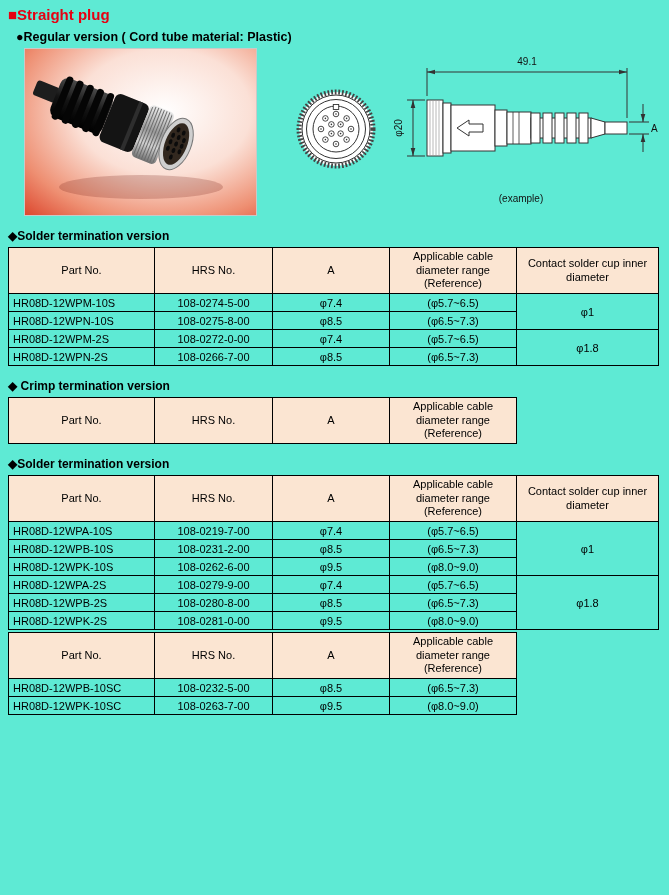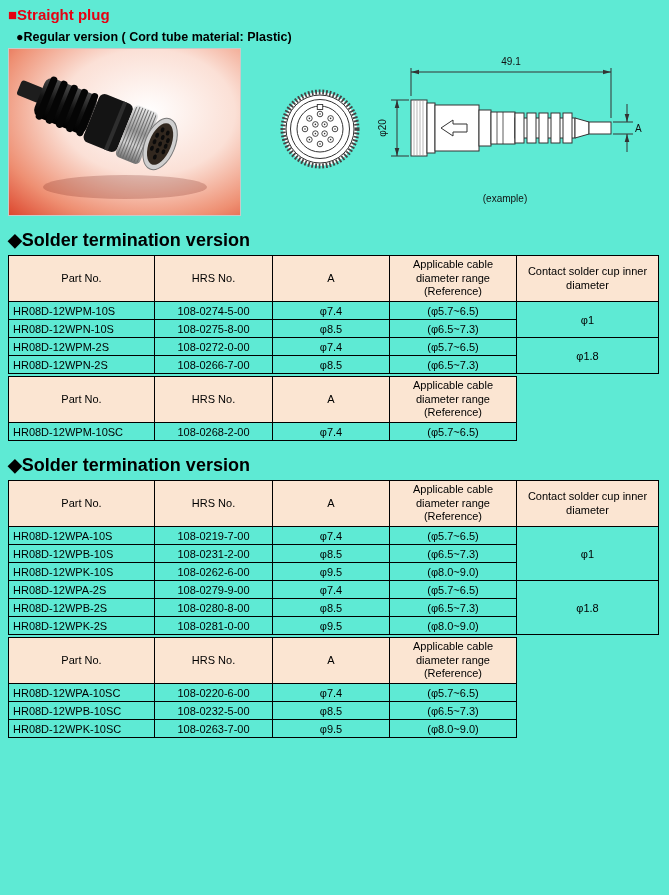--- a/index.html
+++ b/index.html
@@ -5,22 +5,22 @@
   * { box-sizing: border-box; }
   html,body { margin:0; padding:0; background:#ffffff; }
   .page {
     position:relative; width:669px; height:895px; overflow:hidden;
     padding:4px 8px 0 8px; background:#5eead4;
     font-family:"Liberation Sans", sans-serif; color:#000;
   }
   .title { color:#e60012; font-weight:bold; font-size:15px; margin:2px 0 7px 0; }
   .h2 { font-weight:bold; font-size:12.5px; margin:0 0 4px 8px; }
   .h2.gap { margin-top:16px; }
-  .h3 { font-weight:bold; font-size:18px; margin:13px 0 4px 0; }
-  .figures { display:flex; align-items:flex-start; margin:2px 0 4px 0; }
+  .h3 { font-weight:bold; font-size:12px; margin:13px 0 4px 0; }
+  .figures { display:flex; align-items:flex-start; margin:2px 0 4px 16px; }
   .photo { width:233px; height:168px; border:1px solid #c9c9c9; flex:0 0 auto; overflow:hidden; }
   .front { margin:36px 0 0 34px; flex:0 0 auto; }
   .dimwrap { margin:2px 0 0 10px; flex:0 0 auto; }
   svg text { font-family:"Liberation Sans", sans-serif; }
 
   table.tbl { border-collapse:collapse; table-layout:fixed; font-size:11px; margin-top:2px; }
   .w5 { width:650px; }
   .w4 { width:508px; }
   .tbl th, .tbl td { border:1px solid #000; padding:1px 4px; overflow:hidden; }
   .tbl th { background:#fbe5d2; font-weight:normal; text-align:center; vertical-align:middle; height:46px; line-height:1.25; }
@@ -225,36 +225,31 @@
         </tr>
         <tr>
           <td class="c0">HR08D-12WPN-2S</td>
           <td class="c1">108-0266-7-00</td>
           <td class="c2">φ8.5</td>
           <td class="c3">(φ6.5~7.3)</td>
         </tr>
       </tbody>
     </table>
 
+  <div class="h3">◆ Crimp termination version</div>
   <table class="tbl w4">
       <thead>
         <tr>
           <th class="c0">Part No.</th>
           <th class="c1">HRS No.</th>
           <th class="c2">A</th>
           <th class="c3">Applicable cable diameter range (Reference)</th>
         </tr>
       </thead>
       <tbody>
-        <tr>
-          <td class="c0">HR08D-12WPM-10SC</td>
-          <td class="c1">108-0268-2-00</td>
-          <td class="c2">φ7.4</td>
-          <td class="c3">(φ5.7~6.5)</td>
-        </tr>
       </tbody>
     </table>
 
 
   <div class="h3">◆Solder termination version</div>
   <table class="tbl w5">
       <thead>
         <tr>
           <th class="c0">Part No.</th>
           <th class="c1">HRS No.</th>
@@ -309,26 +304,20 @@
       <thead>
         <tr>
           <th class="c0">Part No.</th>
           <th class="c1">HRS No.</th>
           <th class="c2">A</th>
           <th class="c3">Applicable cable diameter range (Reference)</th>
         </tr>
       </thead>
       <tbody>
         <tr>
-          <td class="c0">HR08D-12WPA-10SC</td>
-          <td class="c1">108-0220-6-00</td>
-          <td class="c2">φ7.4</td>
-          <td class="c3">(φ5.7~6.5)</td>
-        </tr>
-        <tr>
           <td class="c0">HR08D-12WPB-10SC</td>
           <td class="c1">108-0232-5-00</td>
           <td class="c2">φ8.5</td>
           <td class="c3">(φ6.5~7.3)</td>
         </tr>
         <tr>
           <td class="c0">HR08D-12WPK-10SC</td>
           <td class="c1">108-0263-7-00</td>
           <td class="c2">φ9.5</td>
           <td class="c3">(φ8.0~9.0)</td>

